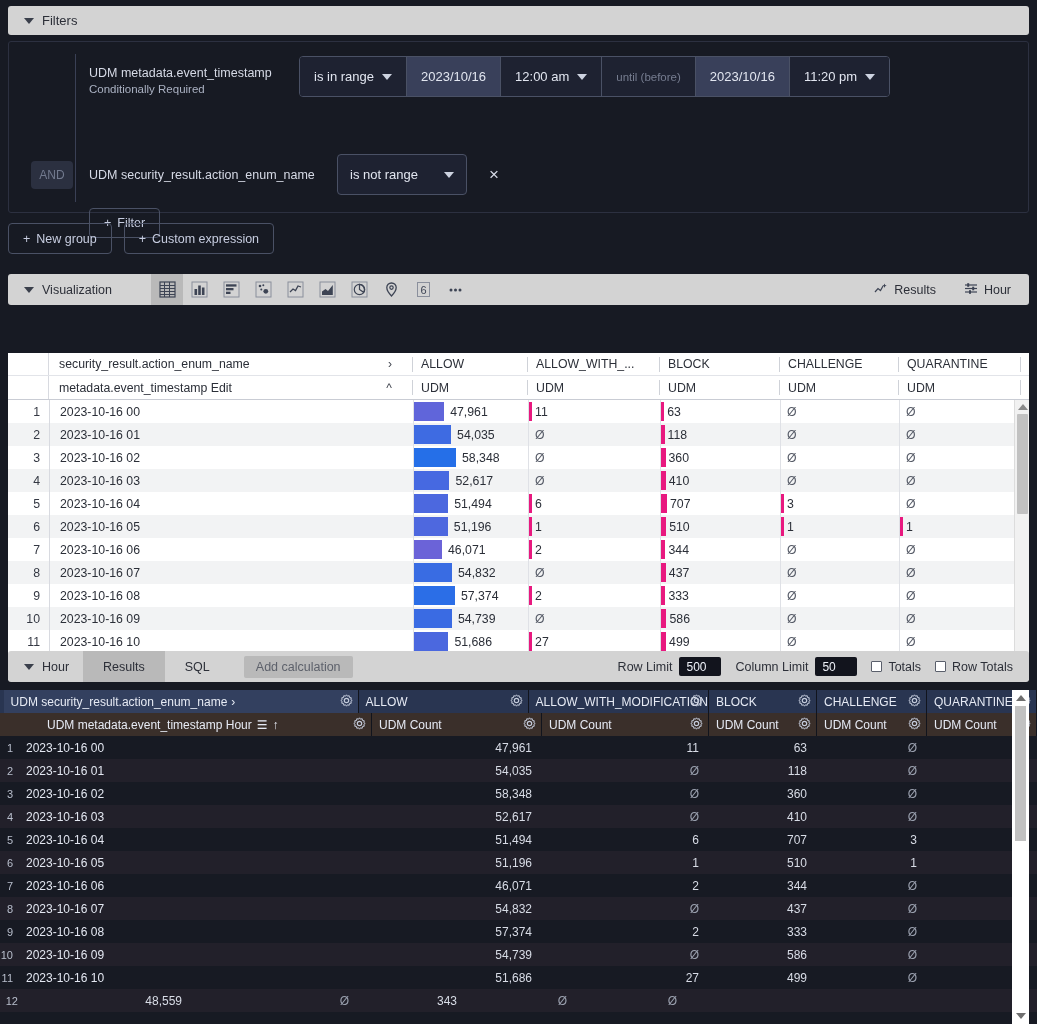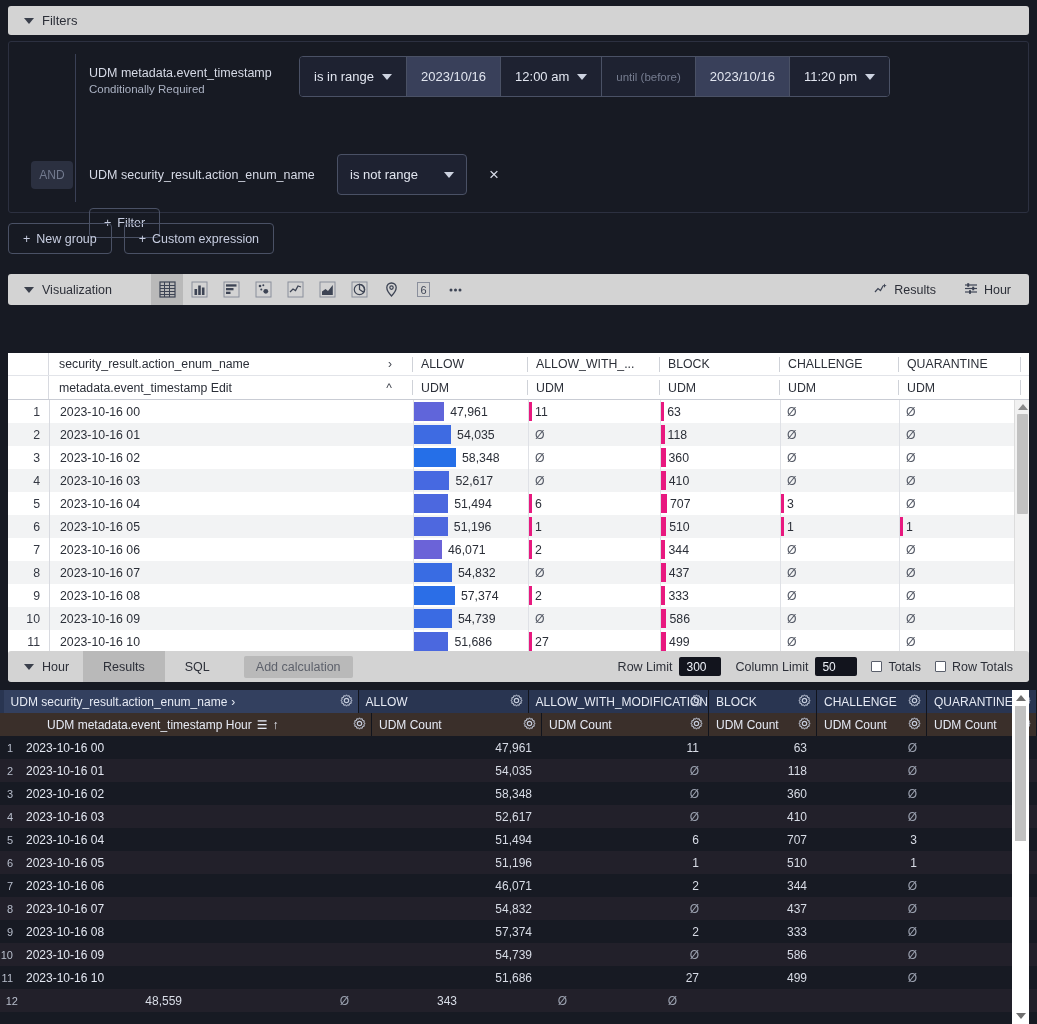--- a/index.html
+++ b/index.html
@@ -610,21 +610,21 @@
         <span class="tri"></span>
         <span class="lbl">Hour</span>
       </div>
       <div class="dtab on">Results</div>
       <div class="dtab">SQL</div>
       <div class="addcalc">Add calculation</div>
     </div>
     <div class="dt-right">
       <div class="lim">
         <span>Row Limit</span>
-        <span class="limbox">300</span>
+        <span class="limbox">500</span>
       </div>
       <div class="lim">
         <span>Column Limit</span>
         <span class="limbox">50</span>
       </div>
       <div class="cbx">
         <span class="cbox"></span>
         <span>Totals</span>
       </div>
       <div class="cbx">

